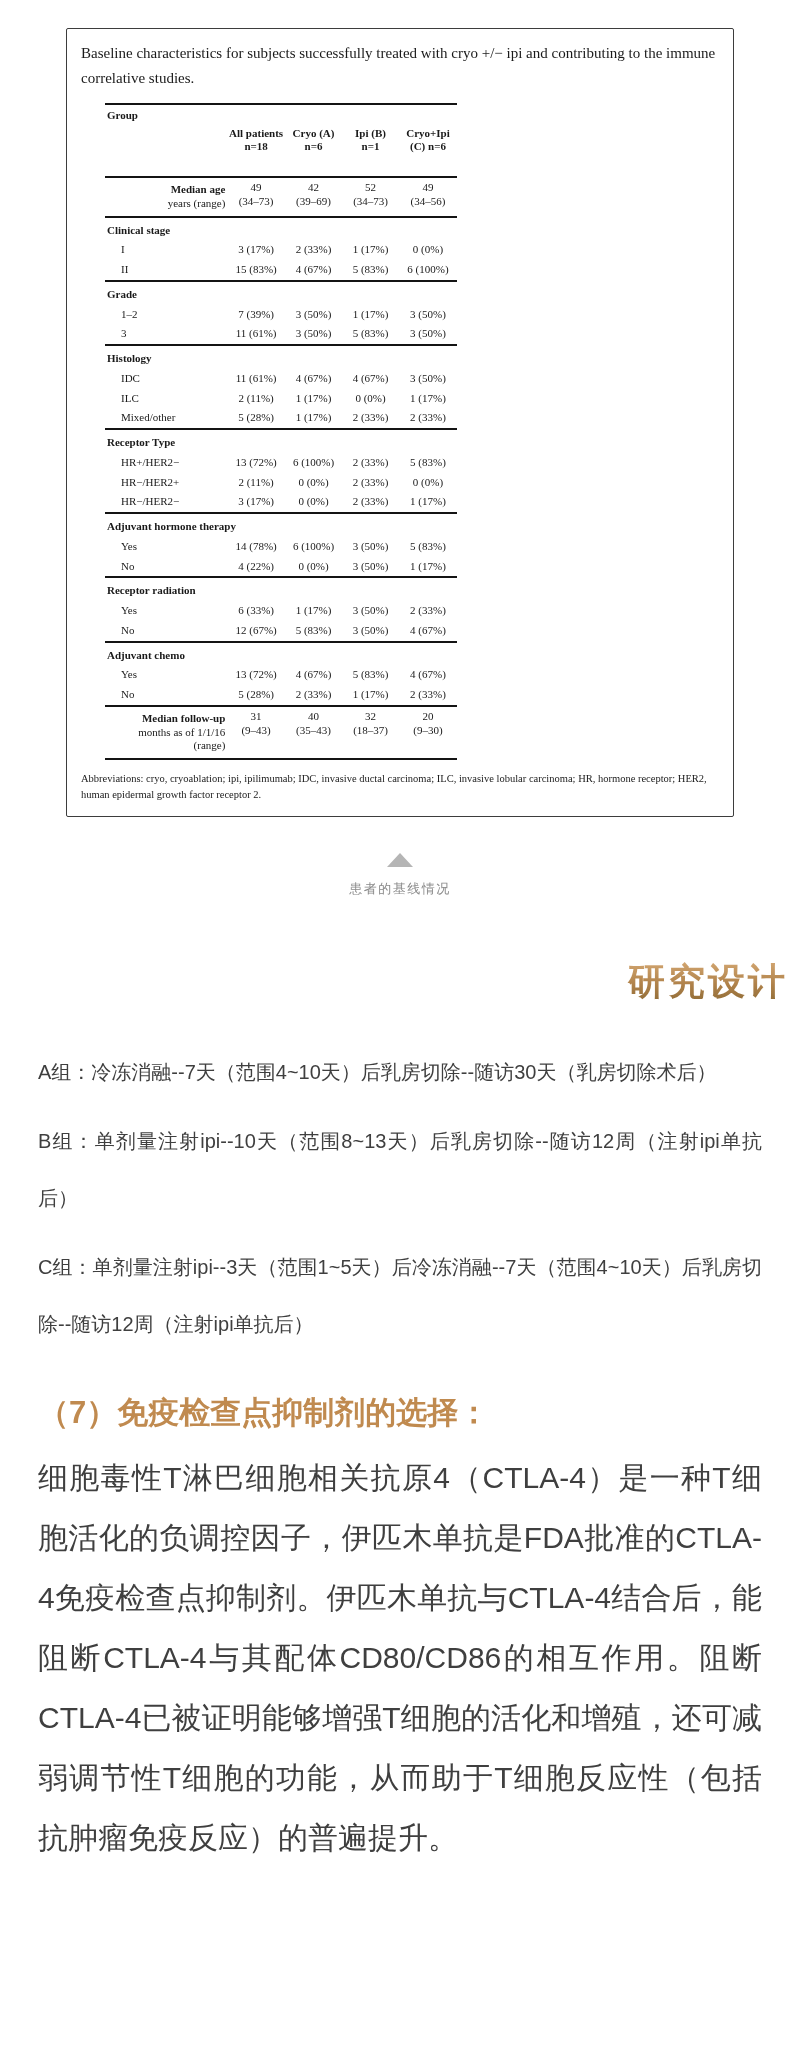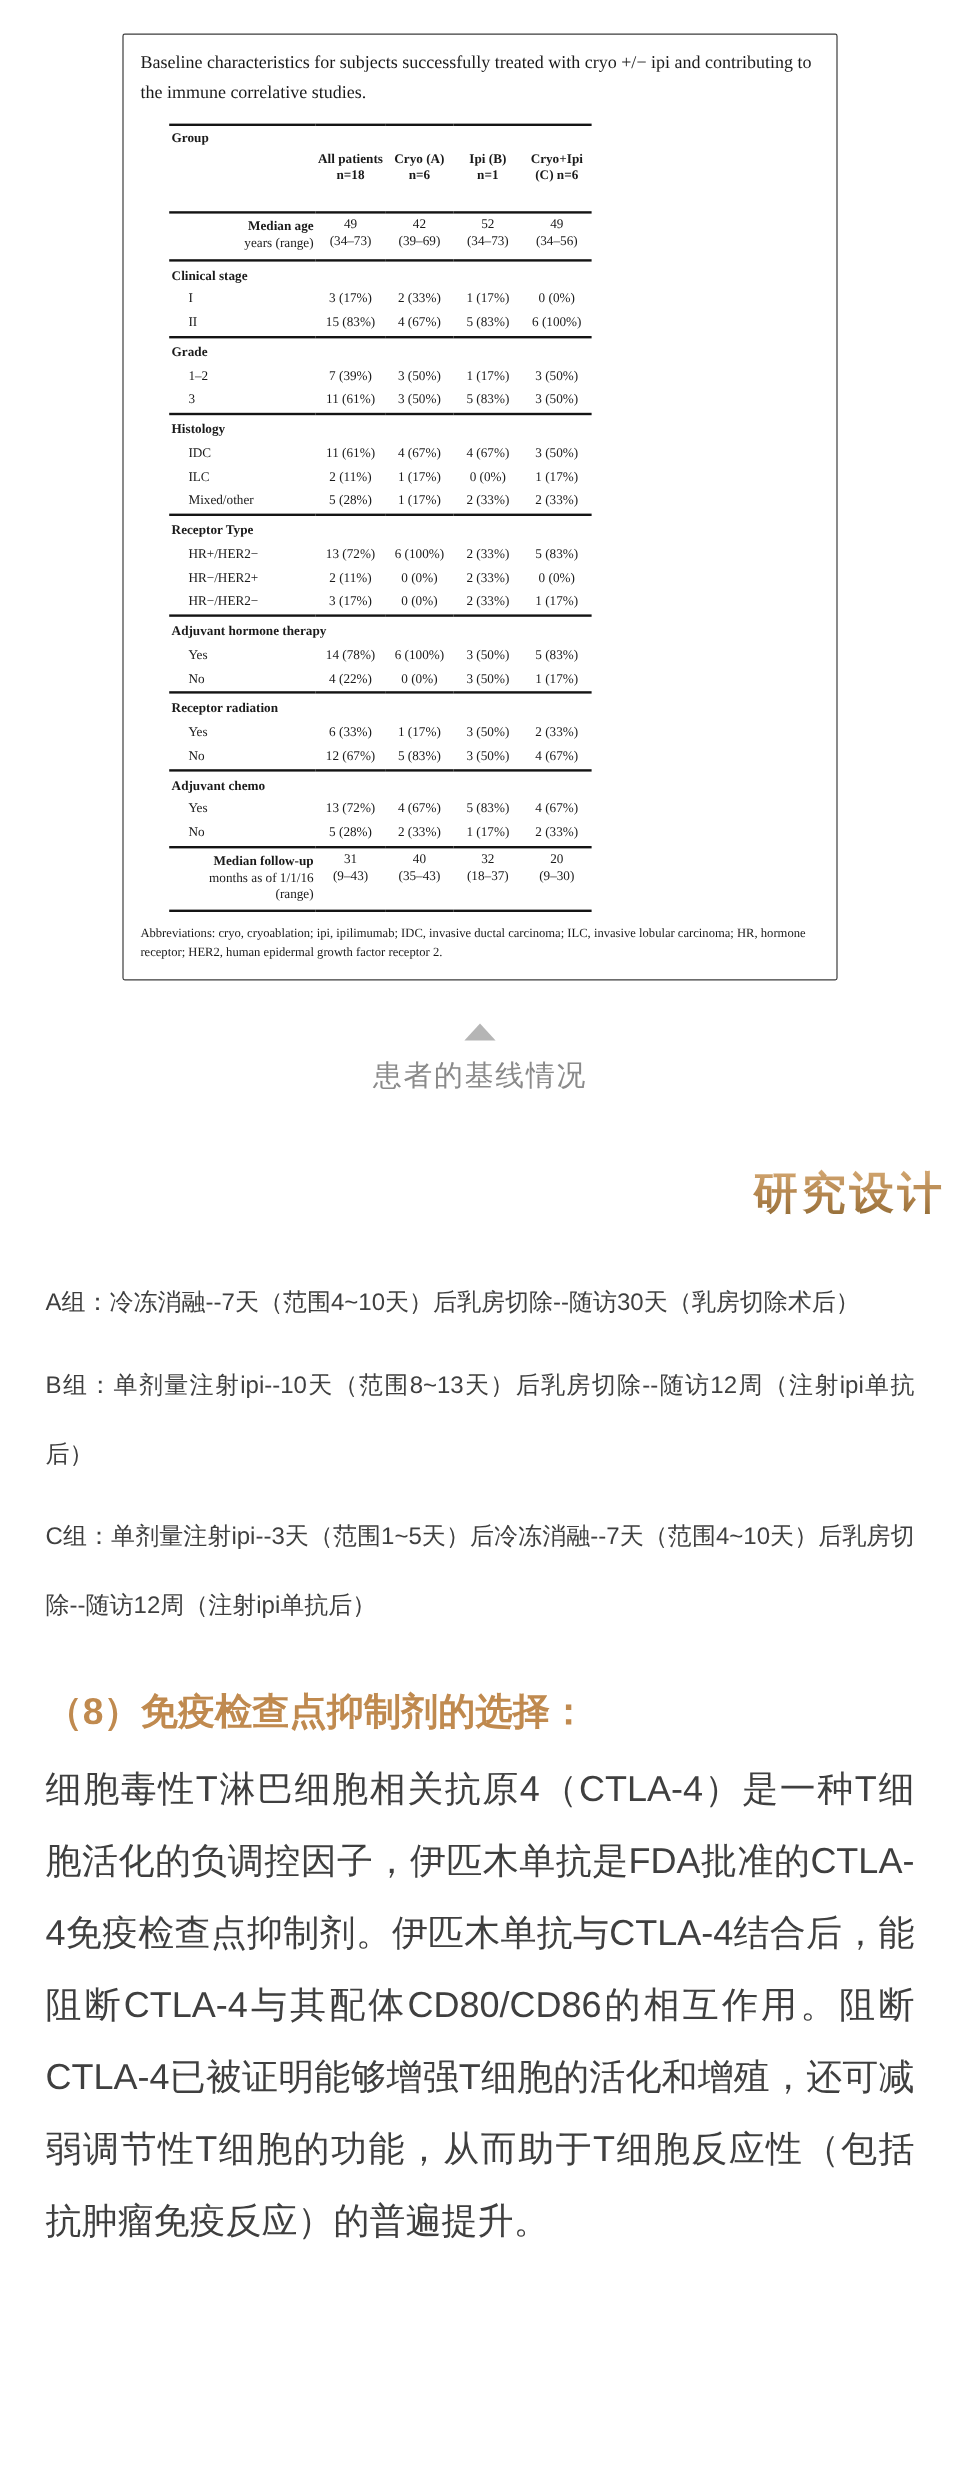--- a/index.html
+++ b/index.html
@@ -8,21 +8,21 @@
     --body-text:#3f3f3f;
     --caption-gray:#8a8a8a;
     --marker-gray:#b5b5b5;
     --rule:#141414;
   }
   html,body{margin:0;padding:0;background:#ffffff;}
   .page{width:800px;height:2069px;background:#fff;overflow:hidden;font-family:"Liberation Sans",sans-serif;}
 
   
   .figure-box{
-    box-sizing:border-box;width:596px;margin:28px auto 0;
+    box-sizing:border-box;width:668px;margin:28px auto 0;
     border:1px solid #3d3d3d;border-radius:2px;
     padding:10px 14px 12px;
     font-family:"Liberation Serif",serif;color:#1a1a1a;
     min-height:727px;
   }
   .fig-caption-en{margin:2px 0 12px;font-size:15px;line-height:1.65;}
   table.baseline{
     border-collapse:collapse;margin-left:24px;width:352px;
     font-size:11px;line-height:1.25;
     border-top:2px solid var(--rule);border-bottom:2px solid var(--rule);
@@ -41,21 +41,21 @@
   .fig-footnote{margin:11px 0 0;font-size:10.5px;line-height:1.55;}
 
   
   .fig-marker{
     width:0;height:0;margin:36px auto 0;
     border-left:13px solid transparent;border-right:13px solid transparent;
     border-bottom:14px solid var(--marker-gray);
   }
   .fig-caption-cn{
     text-align:center;color:var(--caption-gray);
-    font-size:24px;letter-spacing:1.5px;margin:13px 0 0;
+    font-size:13px;letter-spacing:1.5px;margin:13px 0 0;
   }
 
   
   .section-title{
     margin:62px 12px 0 38px;font-size:37px;line-height:1.2;
     font-family:"Liberation Serif",serif;font-weight:bold;letter-spacing:3px;
     color:var(--heading-gold);
     text-align:right;
   }
   @supports ((-webkit-background-clip:text) or (background-clip:text)){
@@ -281,16 +281,16 @@
   <p class="fig-caption-cn">患者的基线情况</p>
 
   <h2 class="section-title">研究设计</h2>
 
   <div class="paragraphs">
     <p class="para">A组：冷冻消融--7天（范围4~10天）后乳房切除--随访30天（乳房切除术后）</p>
     <p class="para">B组：单剂量注射ipi--10天（范围8~13天）后乳房切除--随访12周（注射ipi单抗后）</p>
     <p class="para">C组：单剂量注射ipi--3天（范围1~5天）后冷冻消融--7天（范围4~10天）后乳房切除--随访12周（注射ipi单抗后）</p>
   </div>
 
-  <h3 class="subheading">（8）免疫检查点抑制剂的选择：</h3>
+  <h3 class="subheading">（7）免疫检查点抑制剂的选择：</h3>
   <p class="body-text">细胞毒性T淋巴细胞相关抗原4（CTLA-4）是一种T细胞活化的负调控因子，伊匹木单抗是FDA批准的CTLA-4免疫检查点抑制剂。伊匹木单抗与CTLA-4结合后，能阻断CTLA-4与其配体CD80/CD86的相互作用。阻断CTLA-4已被证明能够增强T细胞的活化和增殖，还可减弱调节性T细胞的功能，从而助于T细胞反应性（包括抗肿瘤免疫反应）的普遍提升。</p>
 
 </div>
 
 </body></html>

